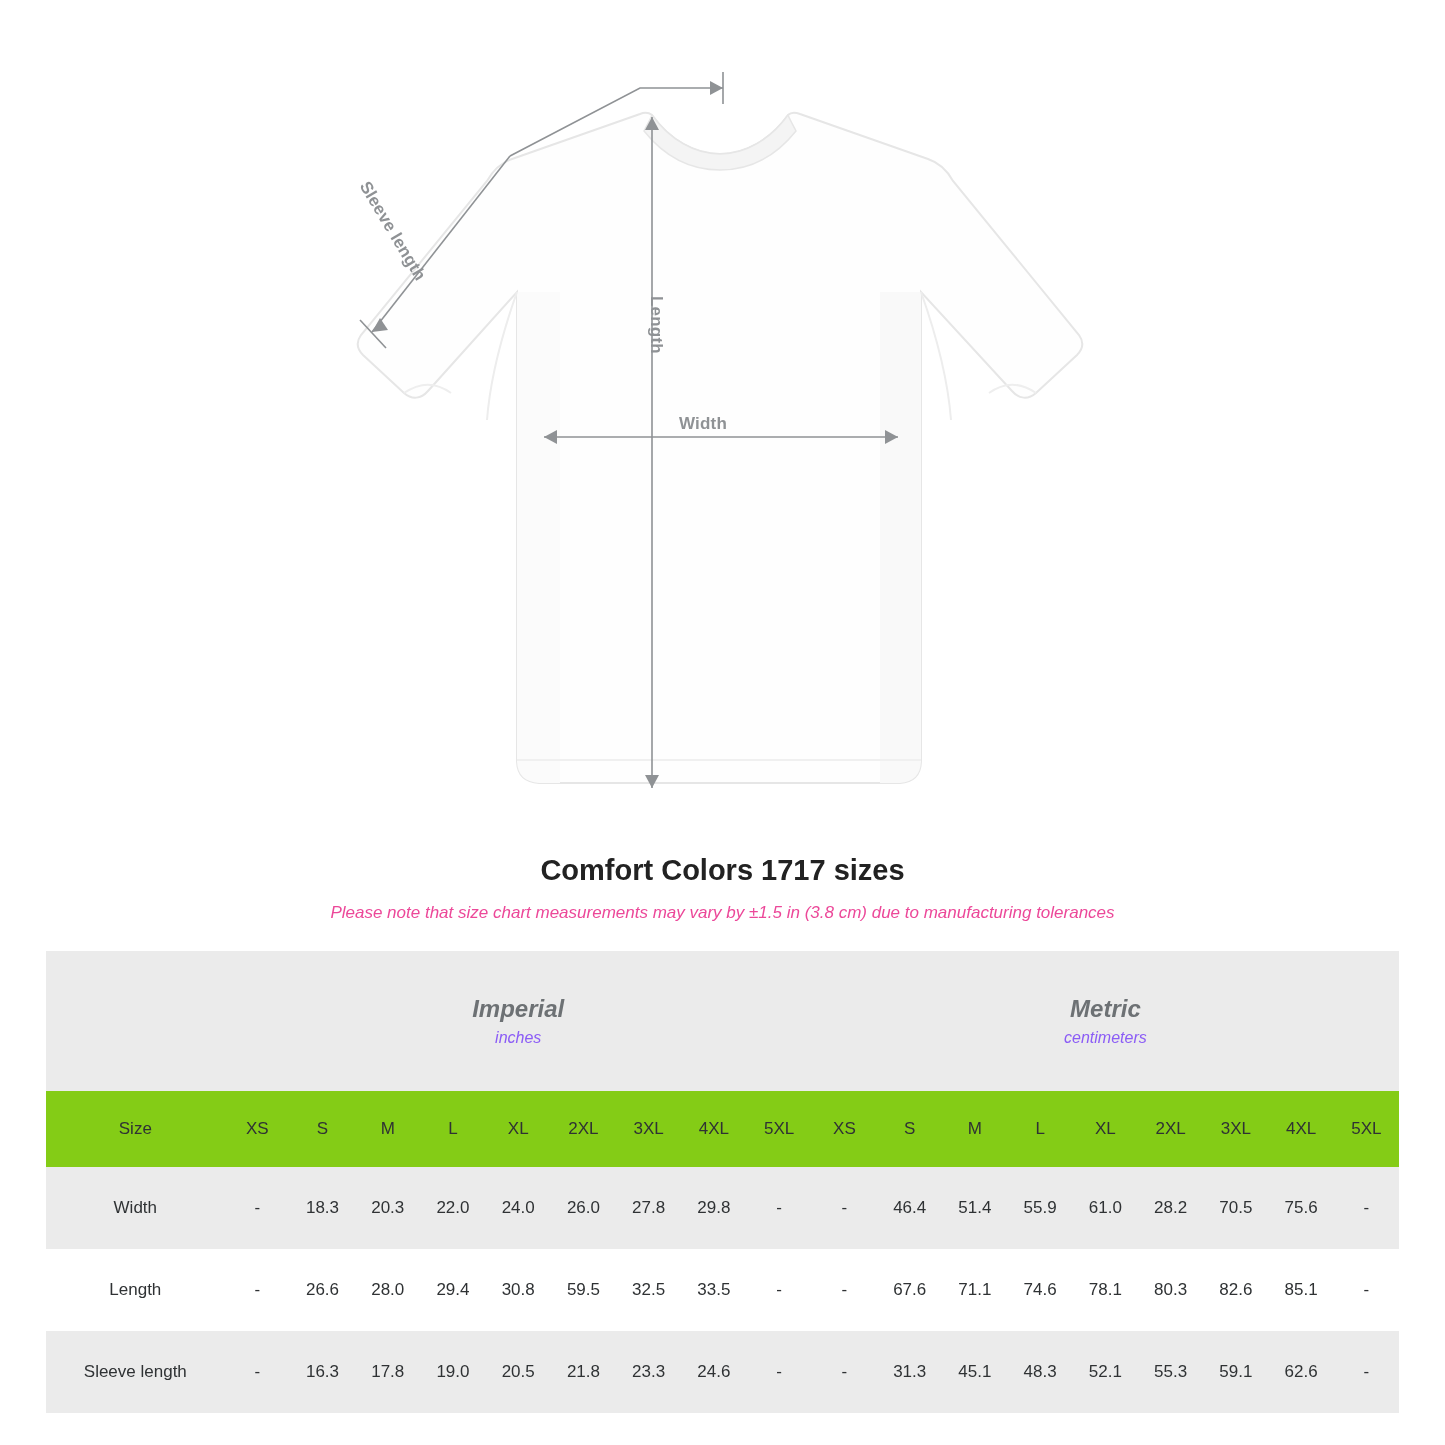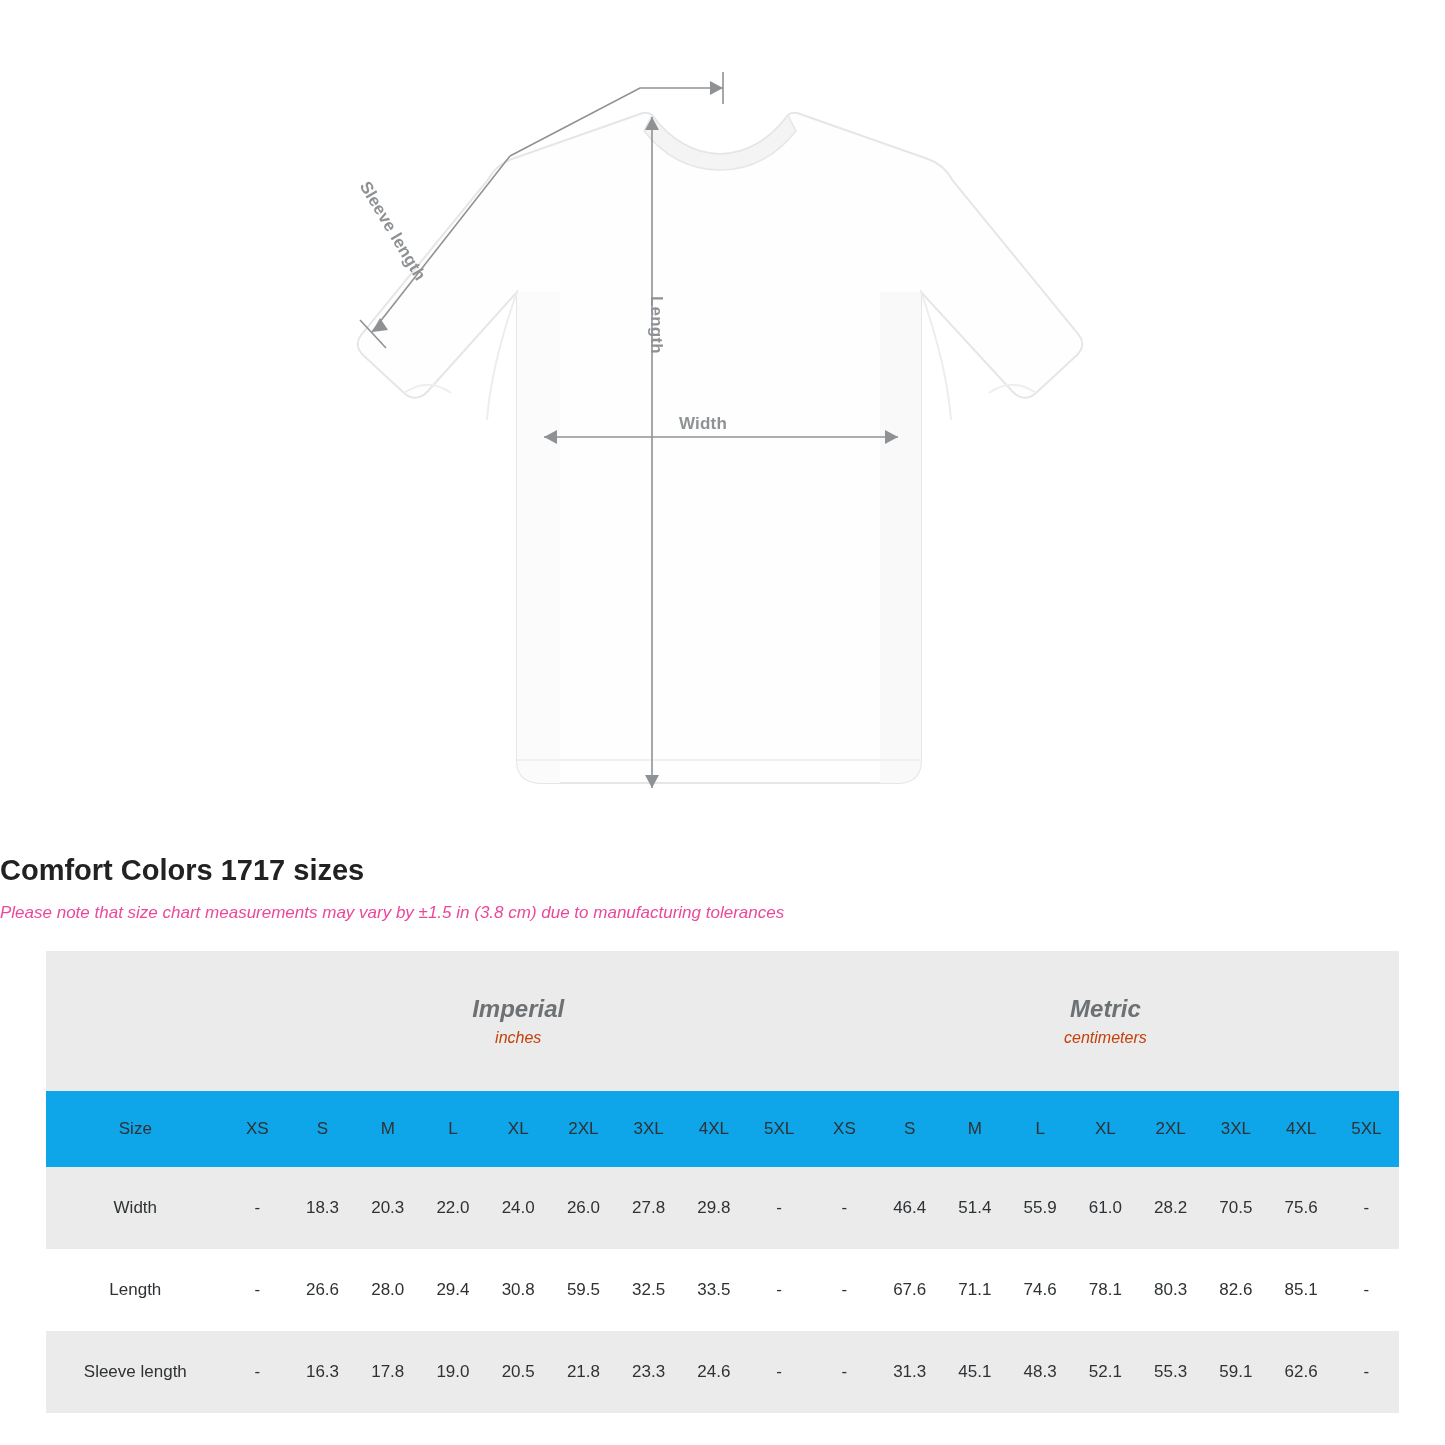--- a/index.html
+++ b/index.html
@@ -47,20 +47,21 @@
   #label-sleeve {
     left: 372px;
     top: 178px;
     transform: rotate(59deg);
     transform-origin: left top;
     white-space: nowrap;
   }
 
   
   #title-block {
+    text-align: center;
     margin-top: 24px;
   }
   #chart-title {
     font-size: 29px;
     font-weight: bold;
     color: #222222;
     margin: 0;
   }
   #chart-note {
     font-size: 17px;
@@ -94,26 +95,26 @@
   .unit-name {
     font-size: 24px;
     font-style: italic;
     font-weight: bold;
     color: #6d7174;
     line-height: 1.2;
   }
   .unit-sub {
     font-size: 16px;
     font-style: italic;
-    color: #c2410c;
+    color: #8b5cf6;
     margin-top: 6px;
   }
   tr.size-row td {
     height: 76px;
-    background: #0ea5e9;
+    background: #84cc16;
     font-weight: bold;
     font-size: 17px;
     color: #2f3234;
   }
   tr.data-row td {
     height: 82px;
   }
   tr.data-row.shaded td {
     background: #ebebeb;
   }

